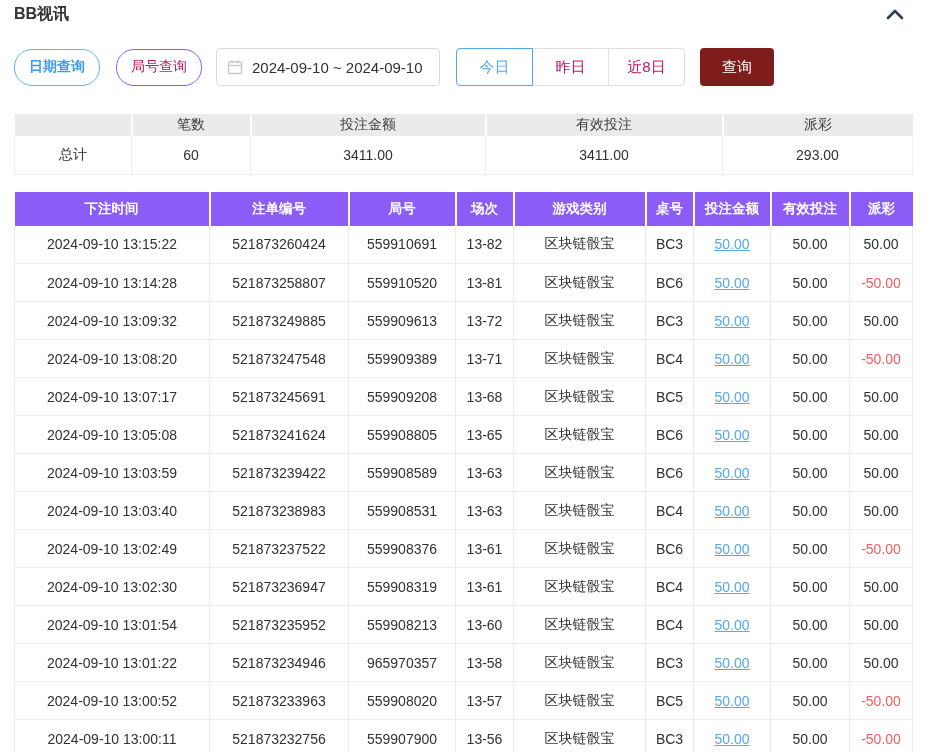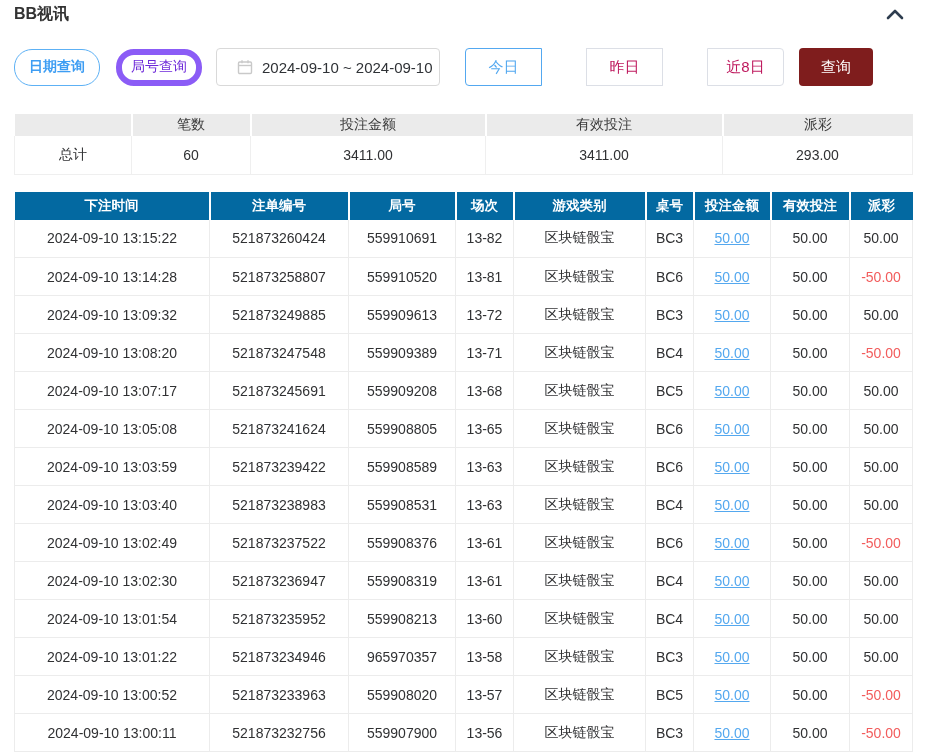--- a/index.html
+++ b/index.html
@@ -16,28 +16,28 @@
   .page-title { font-size: 16px; font-weight: bold; color: #333; }
   .collapse-btn { background: none; border: none; cursor: pointer; margin-right: 6px; padding: 2px; line-height: 0; }
 
   
   .toolbar { display: flex; align-items: center; margin-top: 17px; height: 48px; }
   .pill-btn {
     height: 37px; width: 86px; border-radius: 18px; background: #fff;
     font-size: 14px; cursor: pointer; font-family: inherit;
   }
   .pill-btn.active { border: 1px solid #5db1f5; color: #3d9df3; font-weight: bold; }
-  .pill-btn.inactive { border: 6px solid #8b5cf6; color: #6d28d9; margin-left: 16px; }
+  .pill-btn.inactive { border: 1px solid #8b5cf6; color: #be185d; margin-left: 16px; }
   .date-input {
     margin-left: 14px; width: 224px; height: 38px; border: 1px solid #d9d9d9; border-radius: 4px;
-    display: flex; align-items: center; padding: 0 20px; cursor: pointer; background: #fff;
+    display: flex; align-items: center; padding: 0 10px; cursor: pointer; background: #fff;
   }
   .date-input .cal { line-height: 0; margin-right: 9px; }
   .date-text { font-size: 15px; color: #2f3236; white-space: nowrap; }
-  .btn-group { display: flex; margin-left: 25px; gap: 45px; }
+  .btn-group { display: flex; margin-left: 16px; }
   .btn-group button {
     width: 77px; height: 38px; background: #fff; font-size: 15px; cursor: pointer;
     border: 1px solid #dcdfe6; color: #be185d; margin-left: -1px; font-family: inherit;
   }
   .btn-group button:first-child { border-radius: 4px 0 0 4px; margin-left: 0; }
   .btn-group button:last-child { border-radius: 0 4px 4px 0; }
   .btn-group button.active { border-color: #53a8f0; color: #53a8f0; position: relative; z-index: 2; }
   .primary-btn {
     margin-left: 15px; width: 74px; height: 38px; border: none; border-radius: 4px;
     background: #7f1d1d; color: #fff; font-size: 15px; cursor: pointer; font-family: inherit;
@@ -50,21 +50,21 @@
   .summary { margin-top: 23px; }
   .summary th {
     background: #ebebeb; height: 22px; font-weight: normal; color: #3a3a3a;
     border-left: 2px solid #fff;
   }
   .summary th:first-child { border-left: none; }
   .summary td { height: 38px; border: 1px solid #efefef; border-top: none; background: #fff; color: #303133; }
 
   .records { margin-top: 17px; }
   .records th {
-    background: #0369a1; color: #fff; height: 28px; font-weight: bold; font-size: 13.5px;
+    background: #8b5cf6; color: #fff; height: 34px; font-weight: bold; font-size: 13.5px;
     border-left: 2px solid #fff;
   }
   .records th:first-child { border-left: none; }
   .records td {
     height: 38px; background: #fff; color: #303133;
     border: 1px solid #ececec; border-top: none;
   }
   .records td.neg { color: #f25c5c; }
   .records a.amount-link { color: #54a8ef; text-decoration: underline; cursor: pointer; }
 </style>

